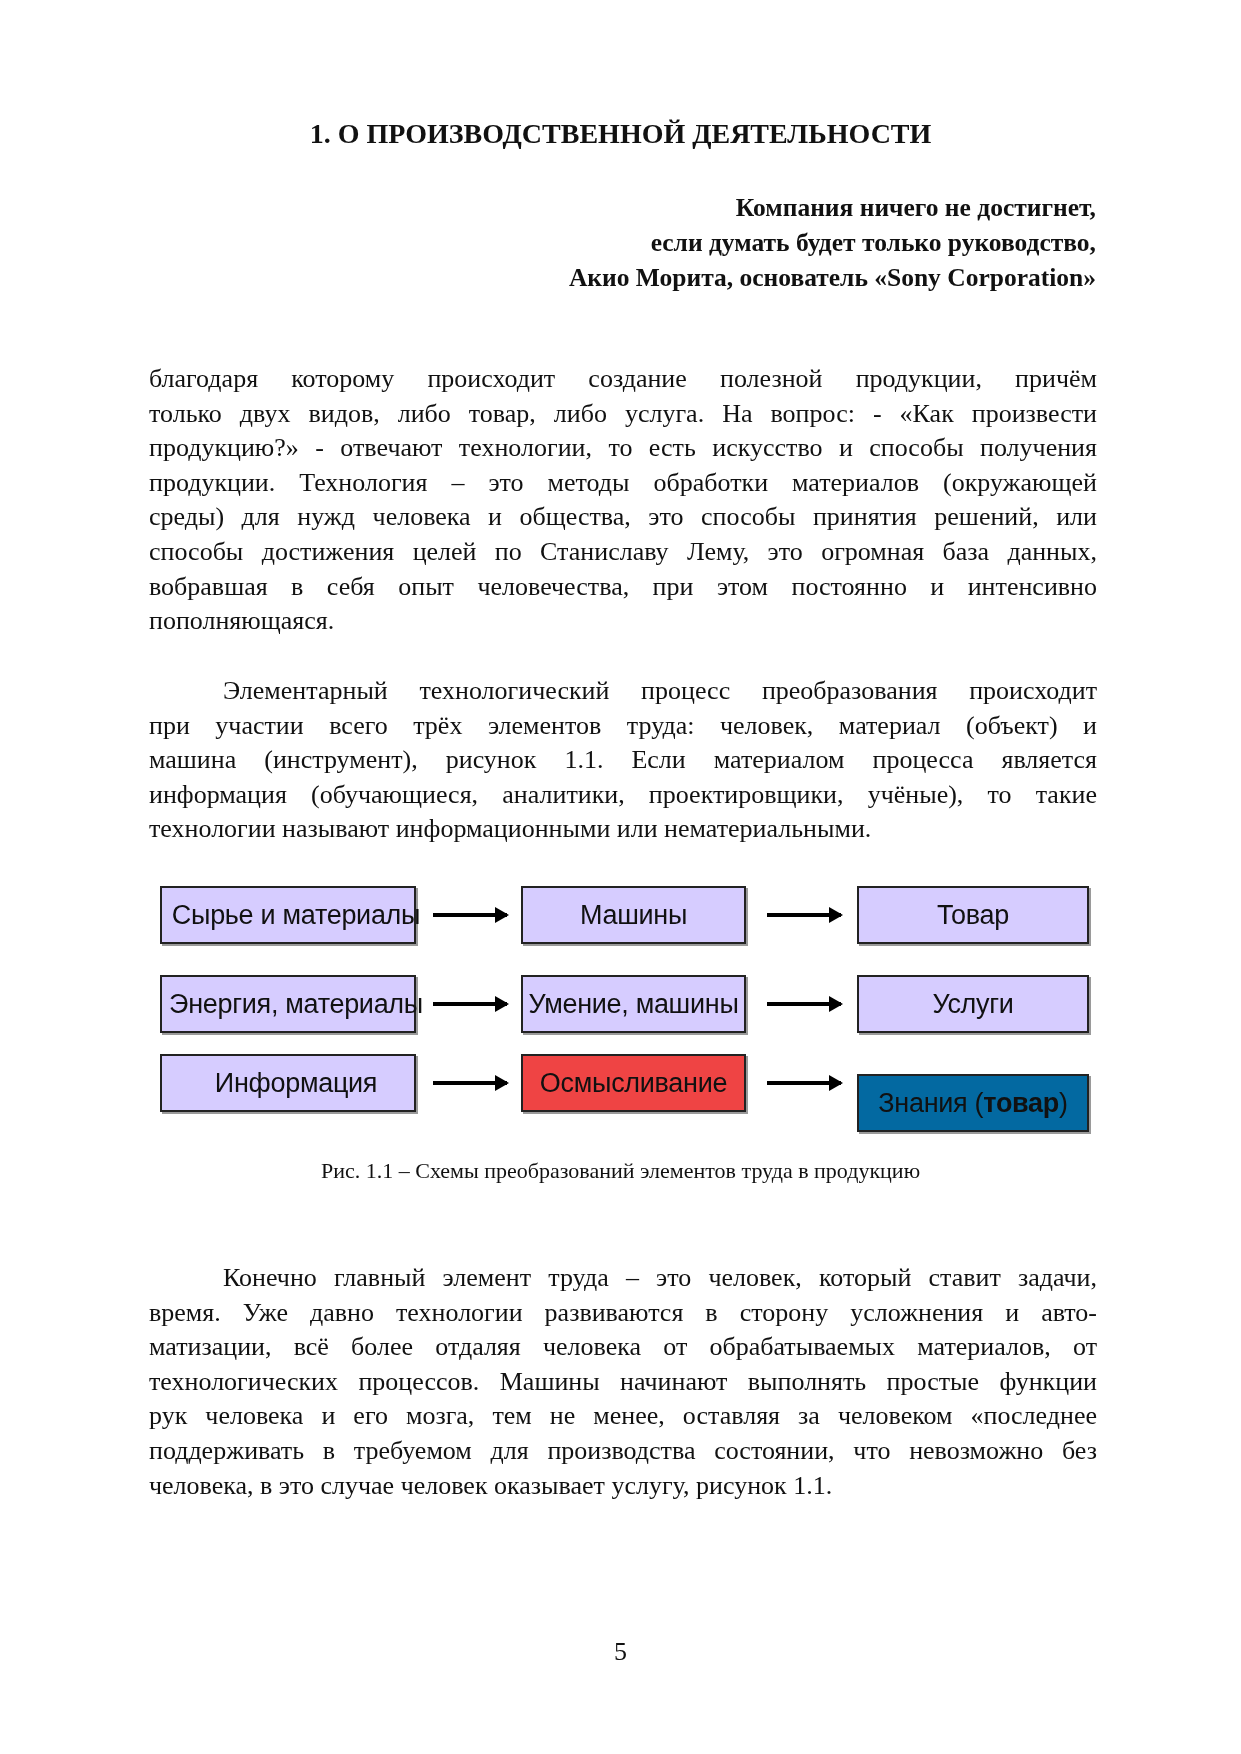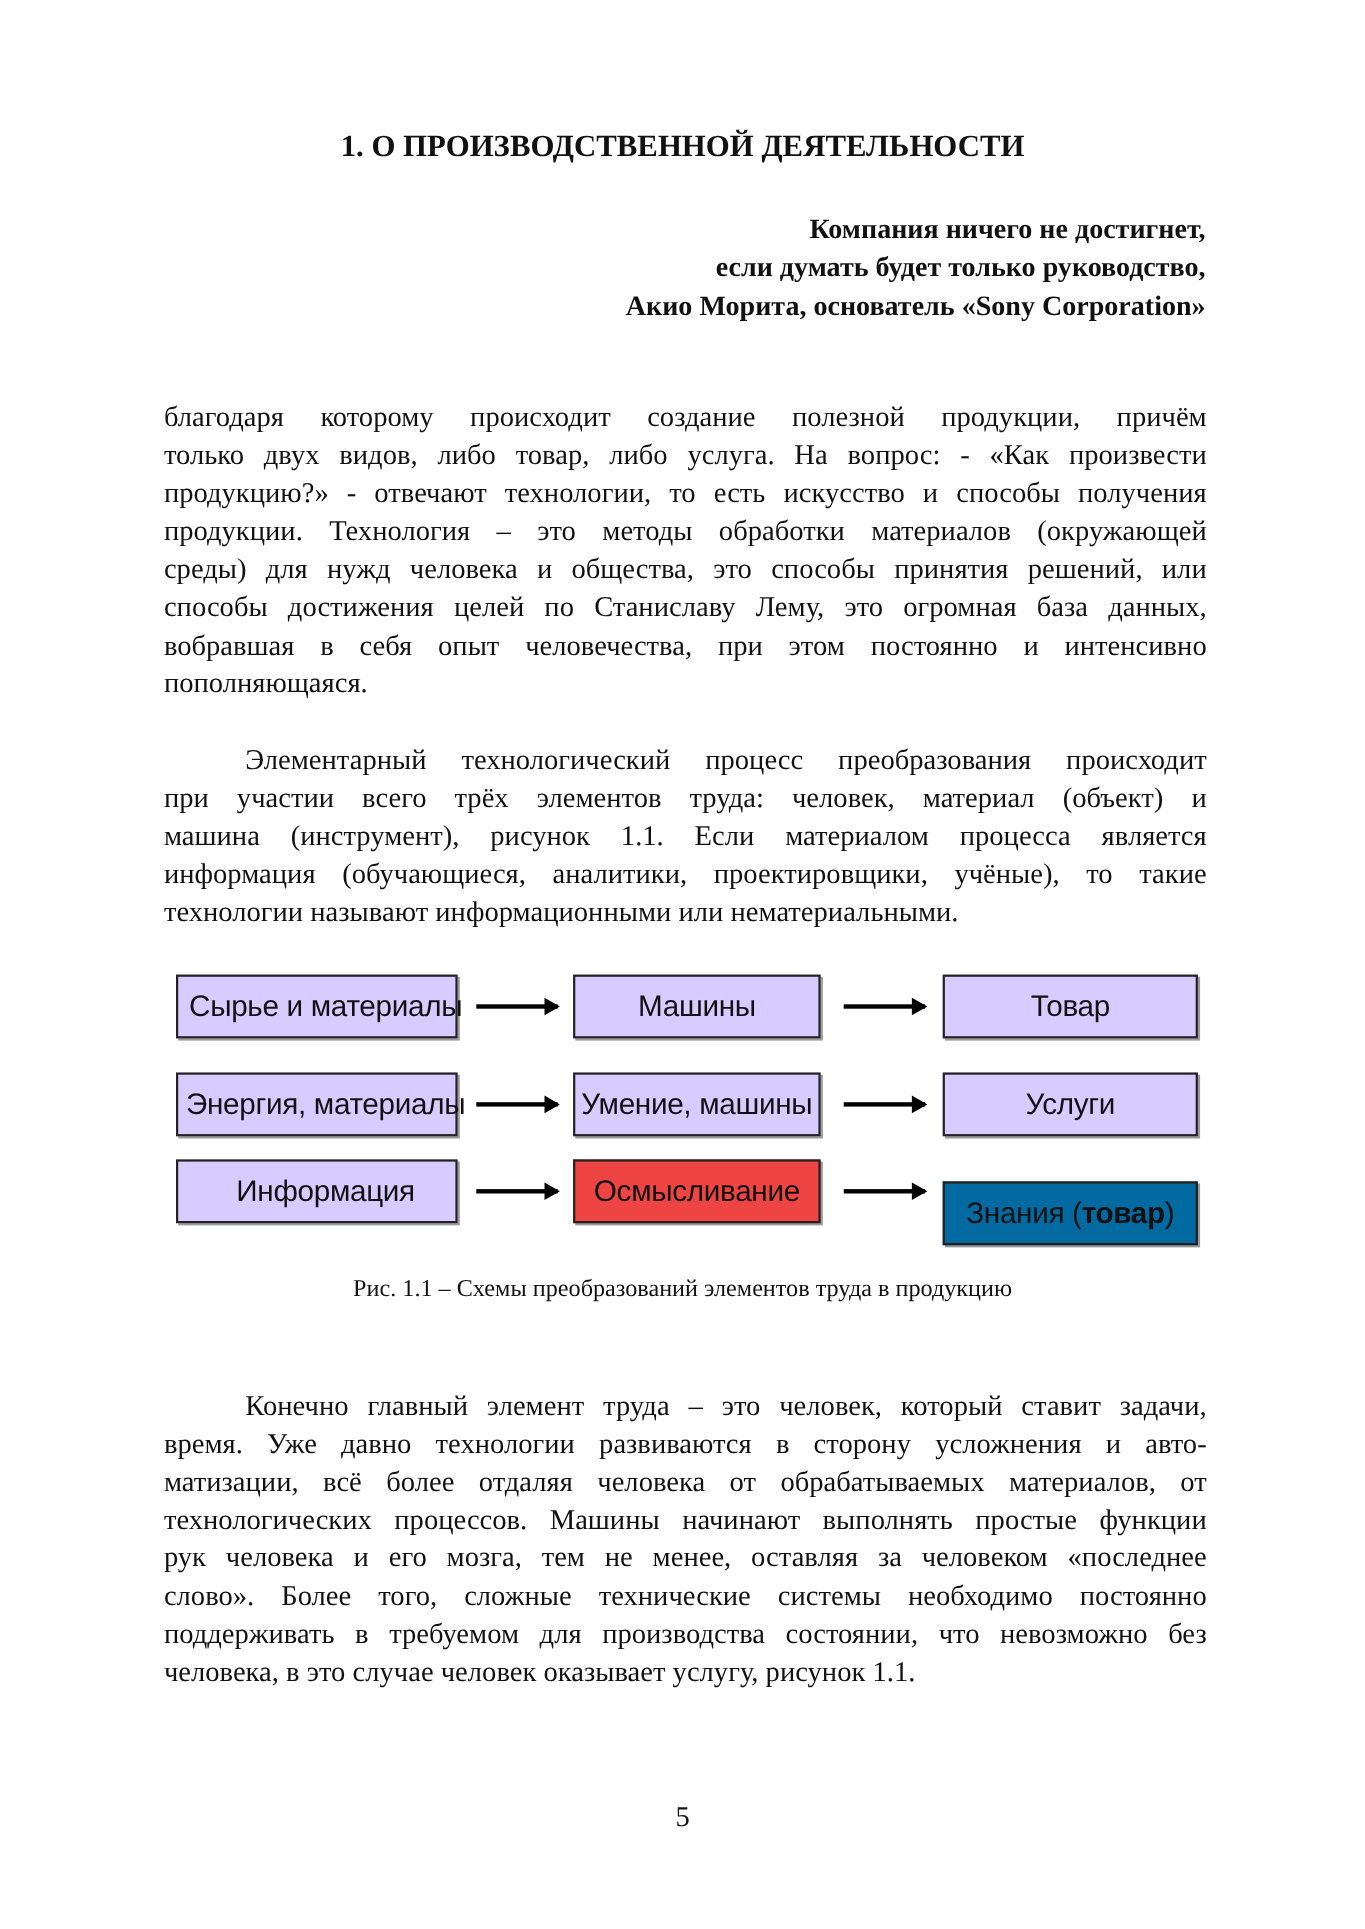--- a/index.html
+++ b/index.html
@@ -99,18 +99,17 @@
 </div>
 
 <div class="caption">Рис. 1.1 – Схемы преобразований элементов труда в продукцию</div>
 
 <div class="para p3">
   <span class="line indent">Конечно главный элемент труда – это человек, который ставит задачи,</span>
   <span class="line">время. Уже давно технологии развиваются в сторону усложнения и авто-</span>
   <span class="line">матизации, всё более отдаляя человека от обрабатываемых материалов, от</span>
   <span class="line">технологических процессов. Машины начинают выполнять простые функции</span>
   <span class="line">рук человека и его мозга, тем не менее, оставляя за человеком «последнее</span>
-  <span class="line">слово». Более того, сложные технические системы необходимо постоянно</span>
   <span class="line">поддерживать в требуемом для производства состоянии, что невозможно без</span>
   <span class="line last">человека, в это случае человек оказывает услугу, рисунок 1.1.</span>
 </div>
 
 <div class="page-number">5</div>
 
 </body></html>

